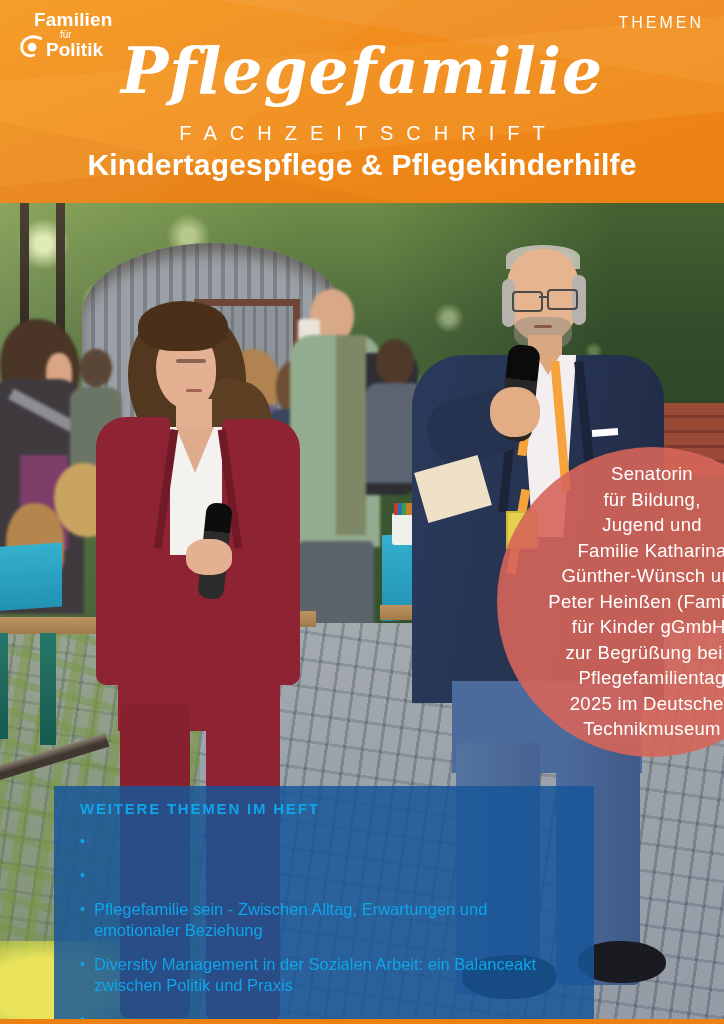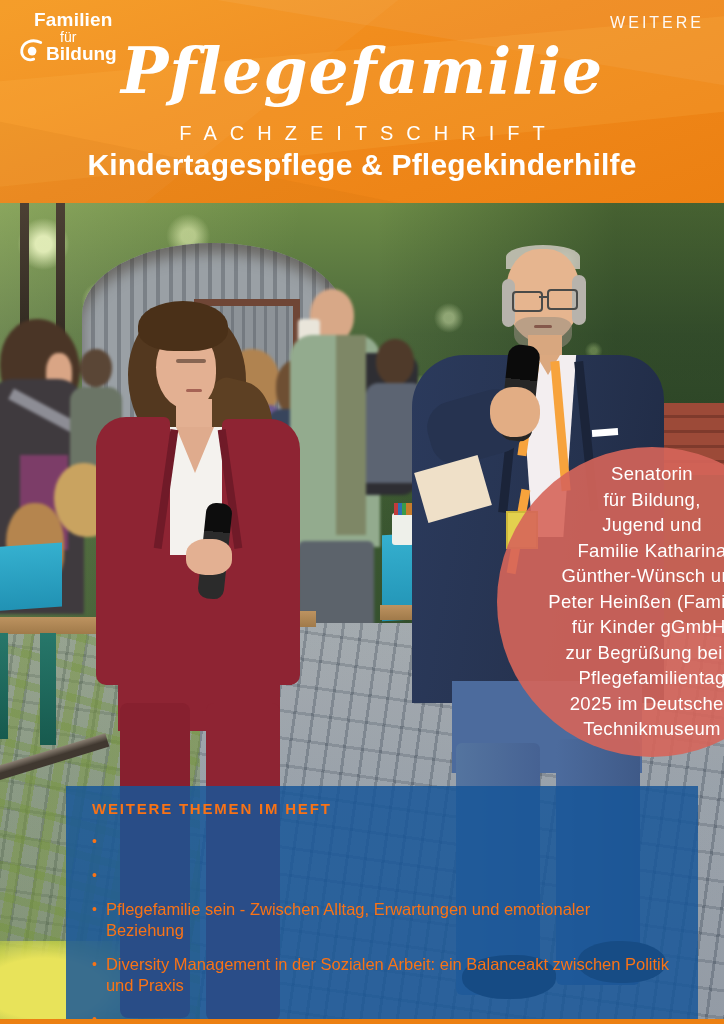--- a/index.html
+++ b/index.html
@@ -11,21 +11,21 @@
     background:linear-gradient(160deg,#F59A22 0%,#F08A1C 45%,#EC8012 100%);z-index:40;}
   .hp{position:absolute;inset:0;}
   .hp.a{clip-path:polygon(30% 0,100% 0,100% 42%);background:rgba(255,255,255,0.06);}
   .hp.b{clip-path:polygon(0 40%,100% 8%,100% 55%,0 92%);background:rgba(255,190,90,0.16);}
   .hp.c{clip-path:polygon(0 60%,55% 100%,0 100%);background:rgba(185,95,5,0.10);}
   .hp.d{clip-path:polygon(55% 0,20% 100%,0 100%,0 0);background:rgba(255,255,255,0.04);}
   .logo{left:18px;top:10px;color:#fff;line-height:1;z-index:5;}
   .logo .l1{font-weight:bold;font-size:19px;margin-left:16px;letter-spacing:.2px;}
   .logo-row{display:flex;align-items:flex-end;margin-top:1px;}
   .logo-icon{width:26px;height:26px;margin-right:2px;}
-  .logo-col .l2{font-size:14px;margin-left:14px;line-height:1;}
+  .logo-col .l2{font-size:10px;margin-left:14px;line-height:1;}
   .logo-col .l3{font-weight:bold;font-size:19px;line-height:1;}
   .issue{right:20px;top:14px;text-align:right;color:#fff;z-index:5;}
   .issue .lab{font-size:16px;letter-spacing:3px;font-weight:400;opacity:.95;}
   .issue .num{font-size:27px;font-weight:bold;margin-top:2px;}
   .mag-title{left:0;top:34px;width:724px;text-align:center;color:#fff;
     font-family:"DejaVu Serif",serif;font-style:italic;font-weight:bold;font-size:63px;
     letter-spacing:1px;z-index:5;}
   .mag-sub{left:0;top:122px;width:724px;text-align:center;color:#fff;
     font-size:20px;letter-spacing:13px;text-indent:13px;font-weight:400;z-index:5;}
   .mag-tag{left:0;top:148px;width:724px;text-align:center;color:#fff;
@@ -73,22 +73,22 @@
       linear-gradient(180deg,rgba(115,145,60,.25),rgba(105,135,55,.45));}
   .tbl{background:linear-gradient(180deg,#35b0cf,#2192b4);}
   .bench{background:linear-gradient(180deg,#bd9360,#a07a4a);}
   .bleg{background:linear-gradient(180deg,#27776a,#175a4e);}
   .skin{background:#e3b092;}
   .coral-circle{left:497px;top:244px;width:310px;height:310px;border-radius:50%;
     background:rgba(214,101,90,.90);z-index:20;}
   .coral-text{position:absolute;left:0;top:14px;width:100%;padding:0 16px;box-sizing:border-box;
     color:#fff;font-size:18.5px;line-height:1.38;text-align:center;white-space:pre-line;
     letter-spacing:.3px;}
-  .toc{left:66px;top:583px;width:632px;height:236px;background:rgba(23,86,152,.84);
-    z-index:25;color:#f97316;box-sizing:border-box;padding:14px 28px 0 26px;}
+  .toc{left:54px;top:583px;width:540px;height:236px;background:rgba(23,86,152,.84);
+    z-index:25;color:#0ea5e9;box-sizing:border-box;padding:14px 28px 0 26px;}
   .toc-head{font-size:15px;font-weight:bold;letter-spacing:1.8px;}
   .toc ul{list-style:none;margin:14px 0 0 0;padding:0;}
   .toc li{display:flex;gap:9px;margin-bottom:13px;font-size:16.5px;line-height:1.28;}
   .toc .dot{flex:0 0 auto;font-size:14px;line-height:1.5;}
   .bottom-bar{left:0;top:1019px;width:724px;height:5px;background:#EC8012;z-index:45;}
 </style>
 </head>
 <body>
 
 <div class="cover">
@@ -251,27 +251,27 @@
 
     <div class="abs logo">
       <div class="l1">Familien</div>
       <div class="logo-row">
         <svg class="logo-icon" viewBox="0 0 24 24">
           <path d="M21 5 C 13 1.5, 4.5 4.5, 3.5 12 C 2.7 18.5, 8.5 22.5, 14.5 20.5" fill="none" stroke="#fff" stroke-width="2.6" stroke-linecap="round"></path>
           <circle cx="13" cy="13" r="4" fill="#fff"></circle>
         </svg>
         <div class="logo-col">
           <div class="l2">für</div>
-          <div class="l3">Bildung</div>
+          <div class="l3">Politik</div>
         </div>
       </div>
     </div>
 
     <div class="abs issue">
-      <div class="lab">WEITERE</div>
+      <div class="lab">THEMEN</div>
     </div>
 
     <div class="abs mag-title">Pflegefamilie</div>
     <div class="abs mag-sub">FACHZEITSCHRIFT</div>
     <div class="abs mag-tag">Kindertagespflege &amp; Pflegekinderhilfe</div>
   </div>
 
   <div class="abs bottom-bar"></div>
 </div>
 

